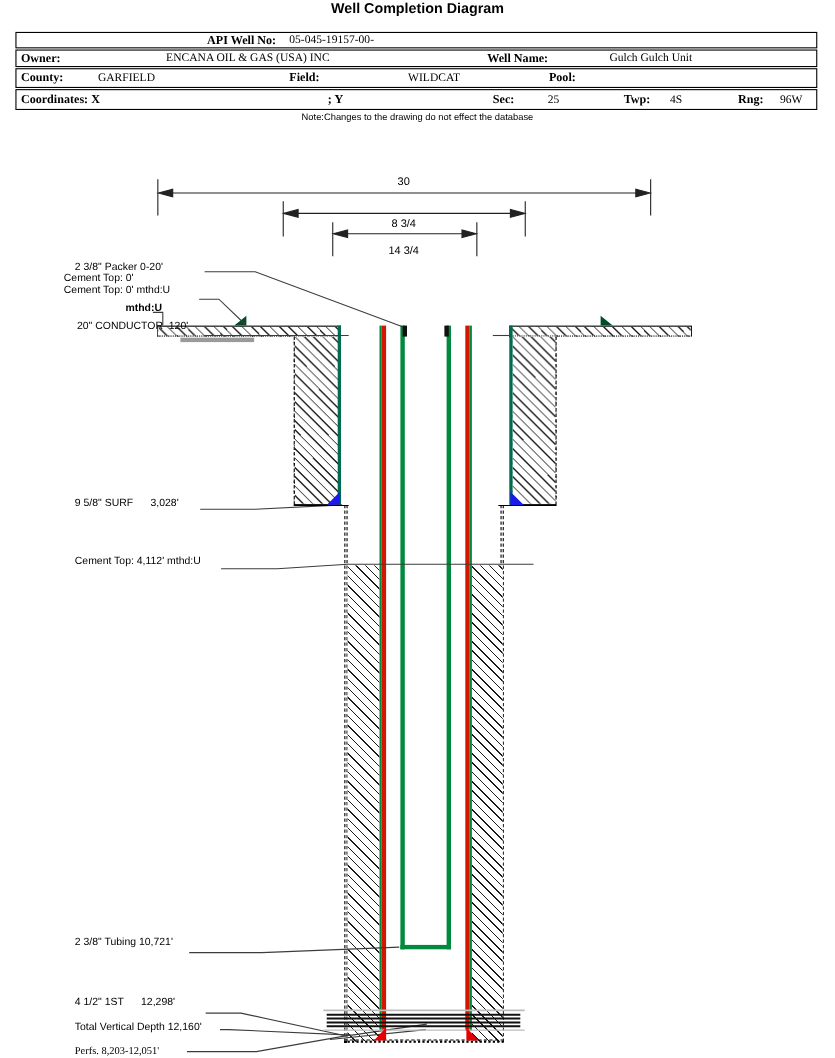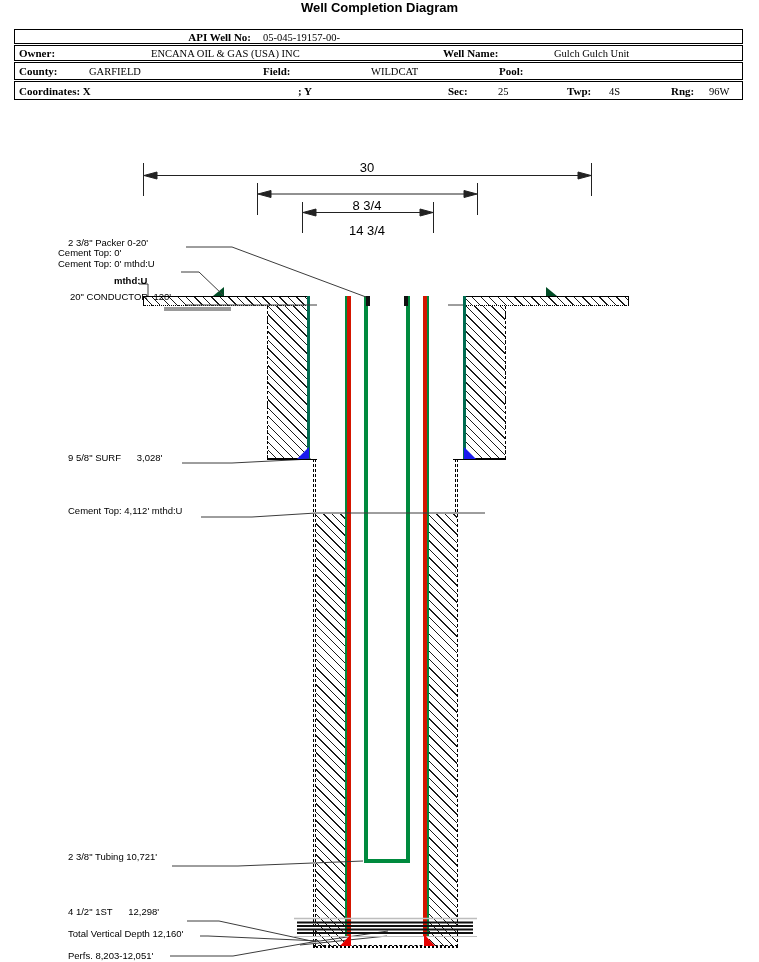--- a/index.html
+++ b/index.html
@@ -10,21 +10,21 @@
   .ctr{text-align:center;}
 
   
   .hdr-row{position:relative;border:1px solid #000;margin-top:1px;background:#fff;font-family:Liberation Serif, serif;}
   .hdr-row span{position:absolute;top:50%;transform:translateY(-50%);white-space:pre;}
   .hl{font-weight:bold;font-size:11px;}
   .hv{font-size:10.5px;}
 
   
   .lbl{position:absolute;font-size:9.5px;white-space:pre;z-index:6;line-height:10px;}
-  .dimlbl{position:absolute;left:317px;width:100px;text-align:center;font-size:13px;z-index:6;}
+  .dimlbl{position:absolute;left:317px;width:100px;text-align:center;font-size:10px;z-index:6;}
 
   
   .hatch{background-color:#fff;
     background-image:repeating-linear-gradient(45deg,transparent 0 5px,#1b1b1b 5px 6px);}
   .shape{position:absolute;box-sizing:border-box;z-index:2;}
   .line-v{position:absolute;z-index:3;}
   .tri{position:absolute;width:0;height:0;z-index:4;}
 
   .flange{border:1px solid #000;border-bottom-style:dotted;}
   .colL{border-left:1px dashed #000;border-bottom:1px solid #000;}
@@ -70,20 +70,21 @@
       <span class="hl" style="left:283px;">; Y</span>
       <span class="hl" style="left:433px;">Sec:</span>
       <span class="hv" style="left:483px;">25</span>
       <span class="hl" style="left:552px;">Twp:</span>
       <span class="hv" style="left:594px;">4S</span>
       <span class="hl" style="left:644px;padding-left:12px;">Rng:</span>
       <span class="hv" style="left:694px;">96W</span>
     </div>
   </div>
 
+  <div class="abs ctr" style="left:0;top:101px;width:759px;font-size:8.5px;">Note:Changes to the drawing do not effect the database</div>
 
   <div class="dimlbl" style="top:160px;">30</div>
   <div class="dimlbl" style="top:179px;margin-top:44px;">14 3/4</div>
   <div class="dimlbl" style="top:198px;">8 3/4</div>
 
   <div class="shape hatch flange" style="left:143px;top:296px;width:167px;height:10px;"></div>
   <div class="shape hatch flange" style="left:463px;top:296px;width:166px;height:10px;"></div>
   <div class="shape shadow" style="left:164px;top:307px;width:67px;height:4px;z-index:3;"></div>
 
   <div class="shape hatch colL" style="left:267px;top:306px;width:41px;height:153px;"></div>
@@ -165,15 +166,15 @@
   <div class="lbl" style="left:68px;top:238px;">2 3/8" Packer 0-20'</div>
   <div class="lbl" style="left:58px;top:259px;">Cement Top: 0' mthd:U</div>
   <div class="lbl" style="left:58px;top:248px;">Cement Top: 0'</div>
   <div class="lbl" style="left:114px;top:276px;font-weight:bold;">mthd:U</div>
   <div class="lbl" style="left:70px;top:292px;">20" CONDUCTOR  120'</div>
   <div class="lbl" style="left:68px;top:453px;">9 5/8" SURF      3,028'</div>
   <div class="lbl" style="left:68px;top:506px;">Cement Top: 4,112' mthd:U</div>
   <div class="lbl" style="left:68px;top:852px;">2 3/8" Tubing 10,721'</div>
   <div class="lbl" style="left:68px;top:907px;">4 1/2" 1ST      12,298'</div>
   <div class="lbl" style="left:68px;top:929px;">Total Vertical Depth 12,160'</div>
-  <div class="lbl" style="left:68px;top:951px;">Perfs. 8,203-12,051'</div>
+  <div class="lbl" style="left:68px;top:951px;font-family:Liberation Serif, serif;">Perfs. 8,203-12,051'</div>
 
 </div>
 
 </body></html>

